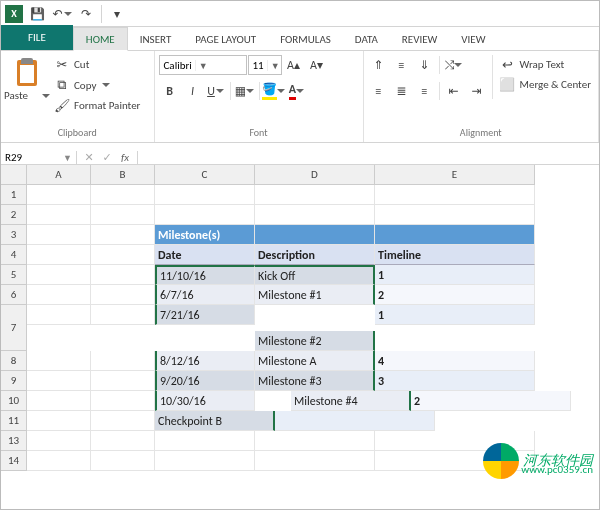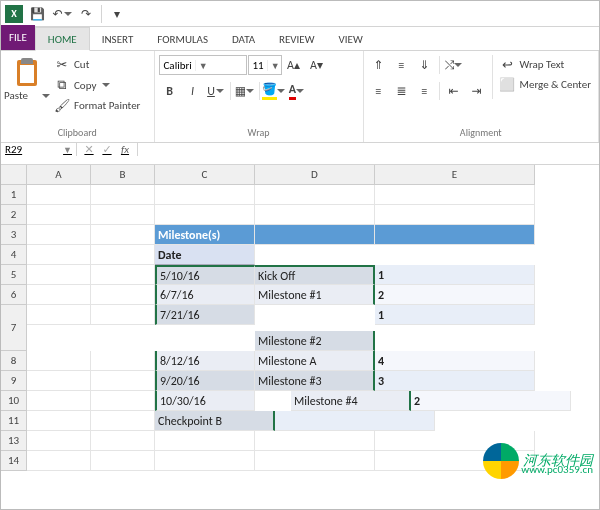--- a/index.html
+++ b/index.html
@@ -7,21 +7,21 @@
 
   
   .titlebar { height: 26px; background: #fff; border-bottom: 1px solid #d4d4d4; display: flex; align-items: center; padding: 0 4px; gap: 2px; }
   .qat-btn { width: 22px; height: 22px; display: flex; align-items: center; justify-content: center; color: #444; cursor: pointer; font-size: 12px; }
   .qat-sep { width: 1px; height: 18px; background: #d4d4d4; margin: 0 2px; }
   .excel-logo { width: 18px; height: 18px; background: #217346; color: #fff; font-size: 10px; font-weight: bold; display: flex; align-items: center; justify-content: center; margin-right: 2px; }
 
   
   .tabs { height: 24px; display: flex; align-items: flex-end; padding-left: 0; border-bottom: 1px solid #d4d4d4; }
   .tab { padding: 5px 12px 4px; font-size: 11px; color: #444; cursor: pointer; }
-  .tab.file { background: #701a75; color: #fff; padding: 6px 8px; }
+  .tab.file { background: #0f766e; color: #fff; padding: 6px 27px; }
   .tab.active { color: #217346; border: 1px solid #d4d4d4; border-bottom: 1px solid #fff; margin-bottom: -1px; background: #e5e5e5; }
 
   
   .ribbon { height: 92px; background: #fff; border-bottom: 1px solid #d4d4d4; display: flex; }
   .group { border-right: 1px solid #e1e1e1; display: flex; flex-direction: column; padding: 2px 4px; }
   .group-body { flex: 1; display: flex; align-items: flex-start; gap: 2px; padding-top: 2px; }
   .group-label { font-size: 10px; color: #777; text-align: center; padding: 2px 0 1px; }
 
   .big-btn { display: flex; flex-direction: column; align-items: center; width: 44px; padding: 2px; cursor: pointer; }
   .big-btn .icon { font-size: 22px; color: #d97f28; height: 32px; display:flex; align-items:center;}
@@ -32,21 +32,21 @@
   .mini-btn { width: 22px; height: 20px; display: flex; align-items: center; justify-content: center; color: #444; cursor: pointer; font-size: 12px; border-radius:2px; }
   .row { display: flex; align-items: center; gap: 1px; }
 
   .combo { height: 20px; border: 1px solid #c1c1c1; background: #fff; display: flex; align-items: center; font-size: 11px; padding: 0 2px 0 4px; cursor: pointer; }
   .combo .dd { color: #666; font-size: 9px; padding-left: 3px; border-left:1px solid #eee; margin-left:3px;}
   .font-name { width: 88px; }
   .font-size { width: 34px; }
   .sep-v { width:1px; height:18px; background:#e1e1e1; margin:0 2px; }
 
   
-  .fbar { height: 22px; border-bottom: 1px solid #d4d4d4; display: flex; align-items: flex-start; text-decoration: underline; }
+  .fbar { height: 22px; border-bottom: 1px solid #d4d4d4; display: flex; align-items: flex-end; }
   .namebox { width: 76px; border-right: 1px solid #d4d4d4; display: flex; align-items: center; padding: 0 4px; font-size: 11px; }
   .namebox .dd { color:#888; font-size:9px; margin-left:auto;}
   .fx-btns { display: flex; align-items: center; border-right: 1px solid #d4d4d4; padding: 0 4px; gap: 2px; }
   .fx-btns span { color:#aaa; font-size:11px; width:16px; text-align:center;}
   .fx-input { flex:1; padding:0 4px; font-size:11px; display:flex; align-items:center;}
 
   
   .grid { display:flex; flex-direction:column; }
   .colhdr, .gridrow { display:flex; }
   .corner { width:26px; height:20px; background:#f0f0f0; border-right:1px solid #ccc; border-bottom:1px solid #ccc; }
@@ -91,20 +91,21 @@
   <div class="qat-sep"></div>
   <div class="qat-btn">
       <span>▾</span>
     </div>
 </div>
 
 <div class="tabs">
   <div class="tab file">FILE</div>
   <div class="tab active">HOME</div>
   <div class="tab">INSERT</div>
+  <div class="tab">PAGE LAYOUT</div>
   <div class="tab">FORMULAS</div>
   <div class="tab">DATA</div>
   <div class="tab">REVIEW</div>
   <div class="tab">VIEW</div>
 </div>
 
 <div class="ribbon">
 
   <div class="group" style="width:160px">
     <div class="group-body">
@@ -174,21 +175,21 @@
         <div class="mini-btn">
             <span style="border-bottom:3px solid #ffeb00; padding-bottom:1px;">🪣</span>
             <span class="triangle"></span>
           </div>
         <div class="mini-btn">
             <span style="border-bottom:3px solid #d00; padding-bottom:1px; font-weight:bold">A</span>
             <span class="triangle"></span>
           </div>
       </div>
     </div>
-    <div class="group-label">Wrap</div>
+    <div class="group-label">Font</div>
   </div>
 
   <div class="group" style="flex:1">
     <div class="group-body">
       <div class="stack" style="gap:3px">
         <div class="row">
           <div class="mini-btn">
               <span>⇑</span>
             </div>
           <div class="mini-btn">
@@ -283,26 +284,28 @@
         <div class="cell cB"></div>
         <div class="cell cC hdr-blue">Milestone(s)</div>
         <div class="cell cD hdr-blue"></div>
         <div class="cell cE hdr-blue"></div>
       </div>
       <div class="gridrow">
         <div class="rh">4</div>
         <div class="cell cA"></div>
         <div class="cell cB"></div>
         <div class="cell cC hdr-bold">Date</div>
+        <div class="cell cD hdr-bold">Description</div>
+        <div class="cell cE hdr-bold">Timeline</div>
       </div>
       <div class="gridrow">
         <div class="rh">5</div>
         <div class="cell cA"></div>
         <div class="cell cB"></div>
-        <div class="cell cC band-odd" style="border-left: 2px solid rgb(33, 115, 70); border-top: 2px solid rgb(33, 115, 70);">5/10/16</div>
+        <div class="cell cC band-odd" style="border-left: 2px solid rgb(33, 115, 70); border-top: 2px solid rgb(33, 115, 70);">11/10/16</div>
         <div class="cell cD band-odd" style="border-right: 2px solid rgb(33, 115, 70); border-top: 2px solid rgb(33, 115, 70);">Kick Off</div>
         <div class="cell cE band-oddE" style="font-weight: 600;">1</div>
       </div>
       <div class="gridrow">
         <div class="rh">6</div>
         <div class="cell cA"></div>
         <div class="cell cB"></div>
         <div class="cell cC band-even" style="border-left: 2px solid rgb(33, 115, 70);">6/7/16</div>
         <div class="cell cD band-even" style="border-right: 2px solid rgb(33, 115, 70);">Milestone #1</div>
         <div class="cell cE band-evenE" style="font-weight: 600;">2</div>

